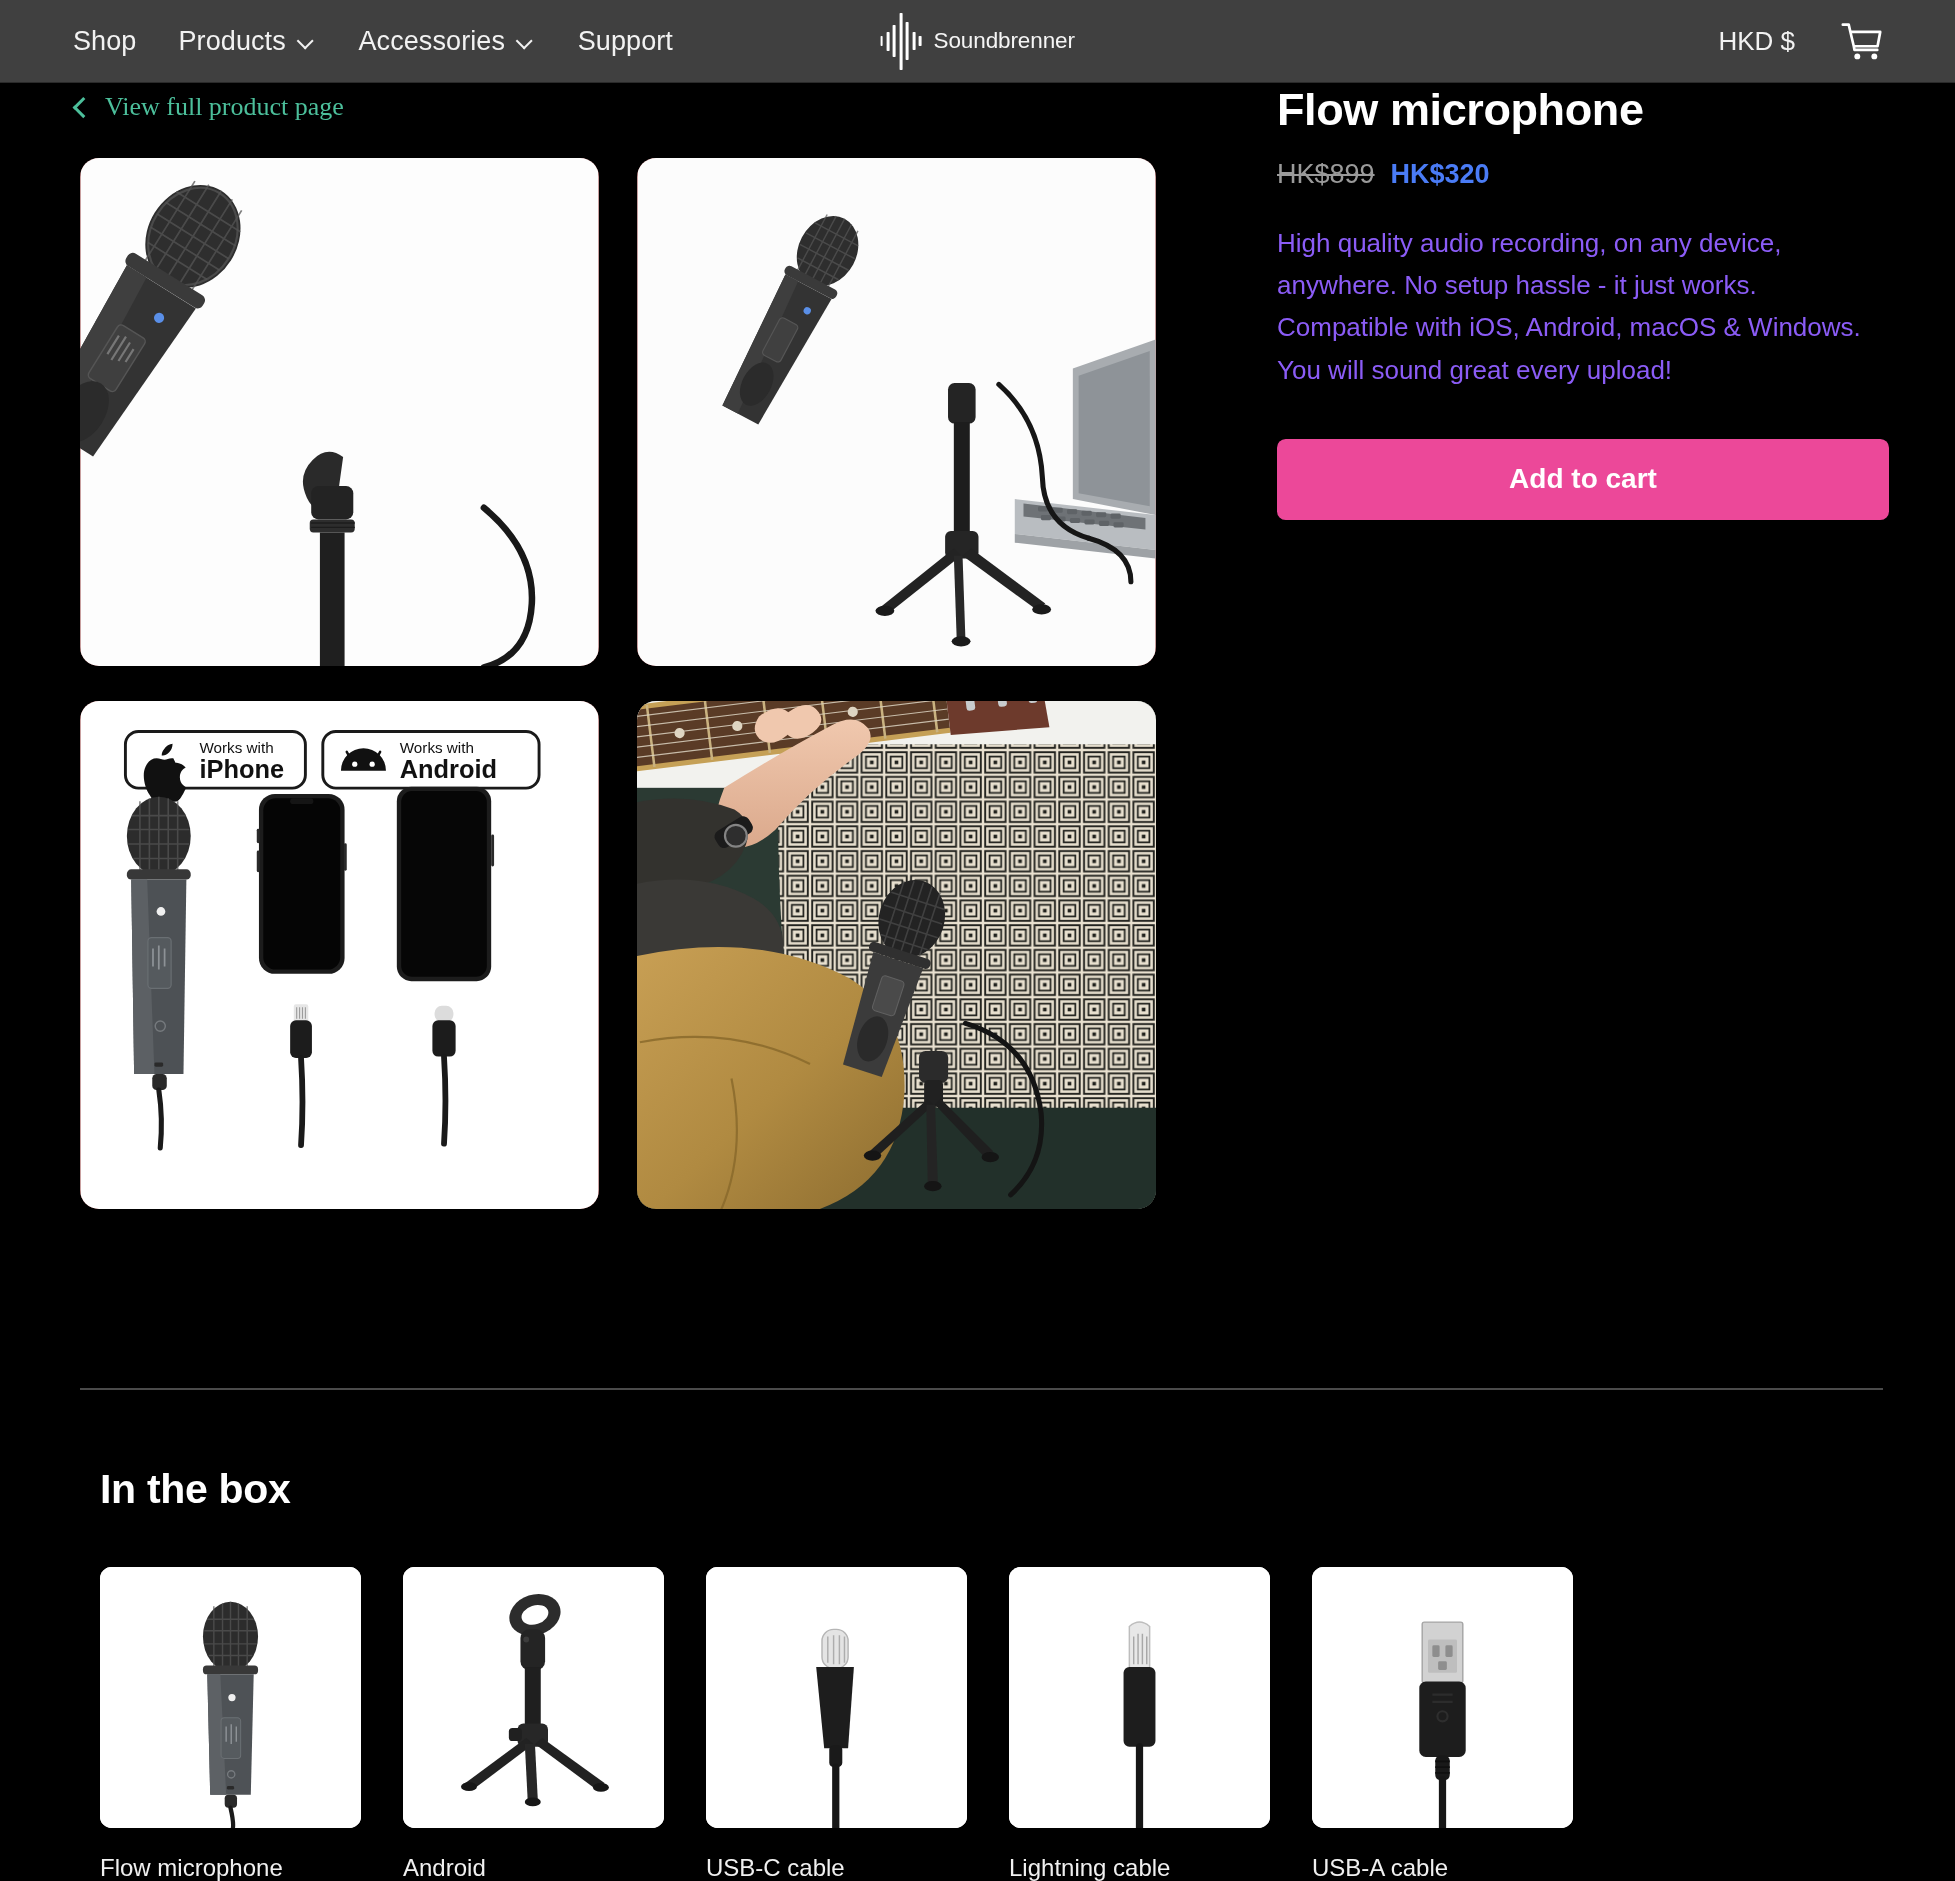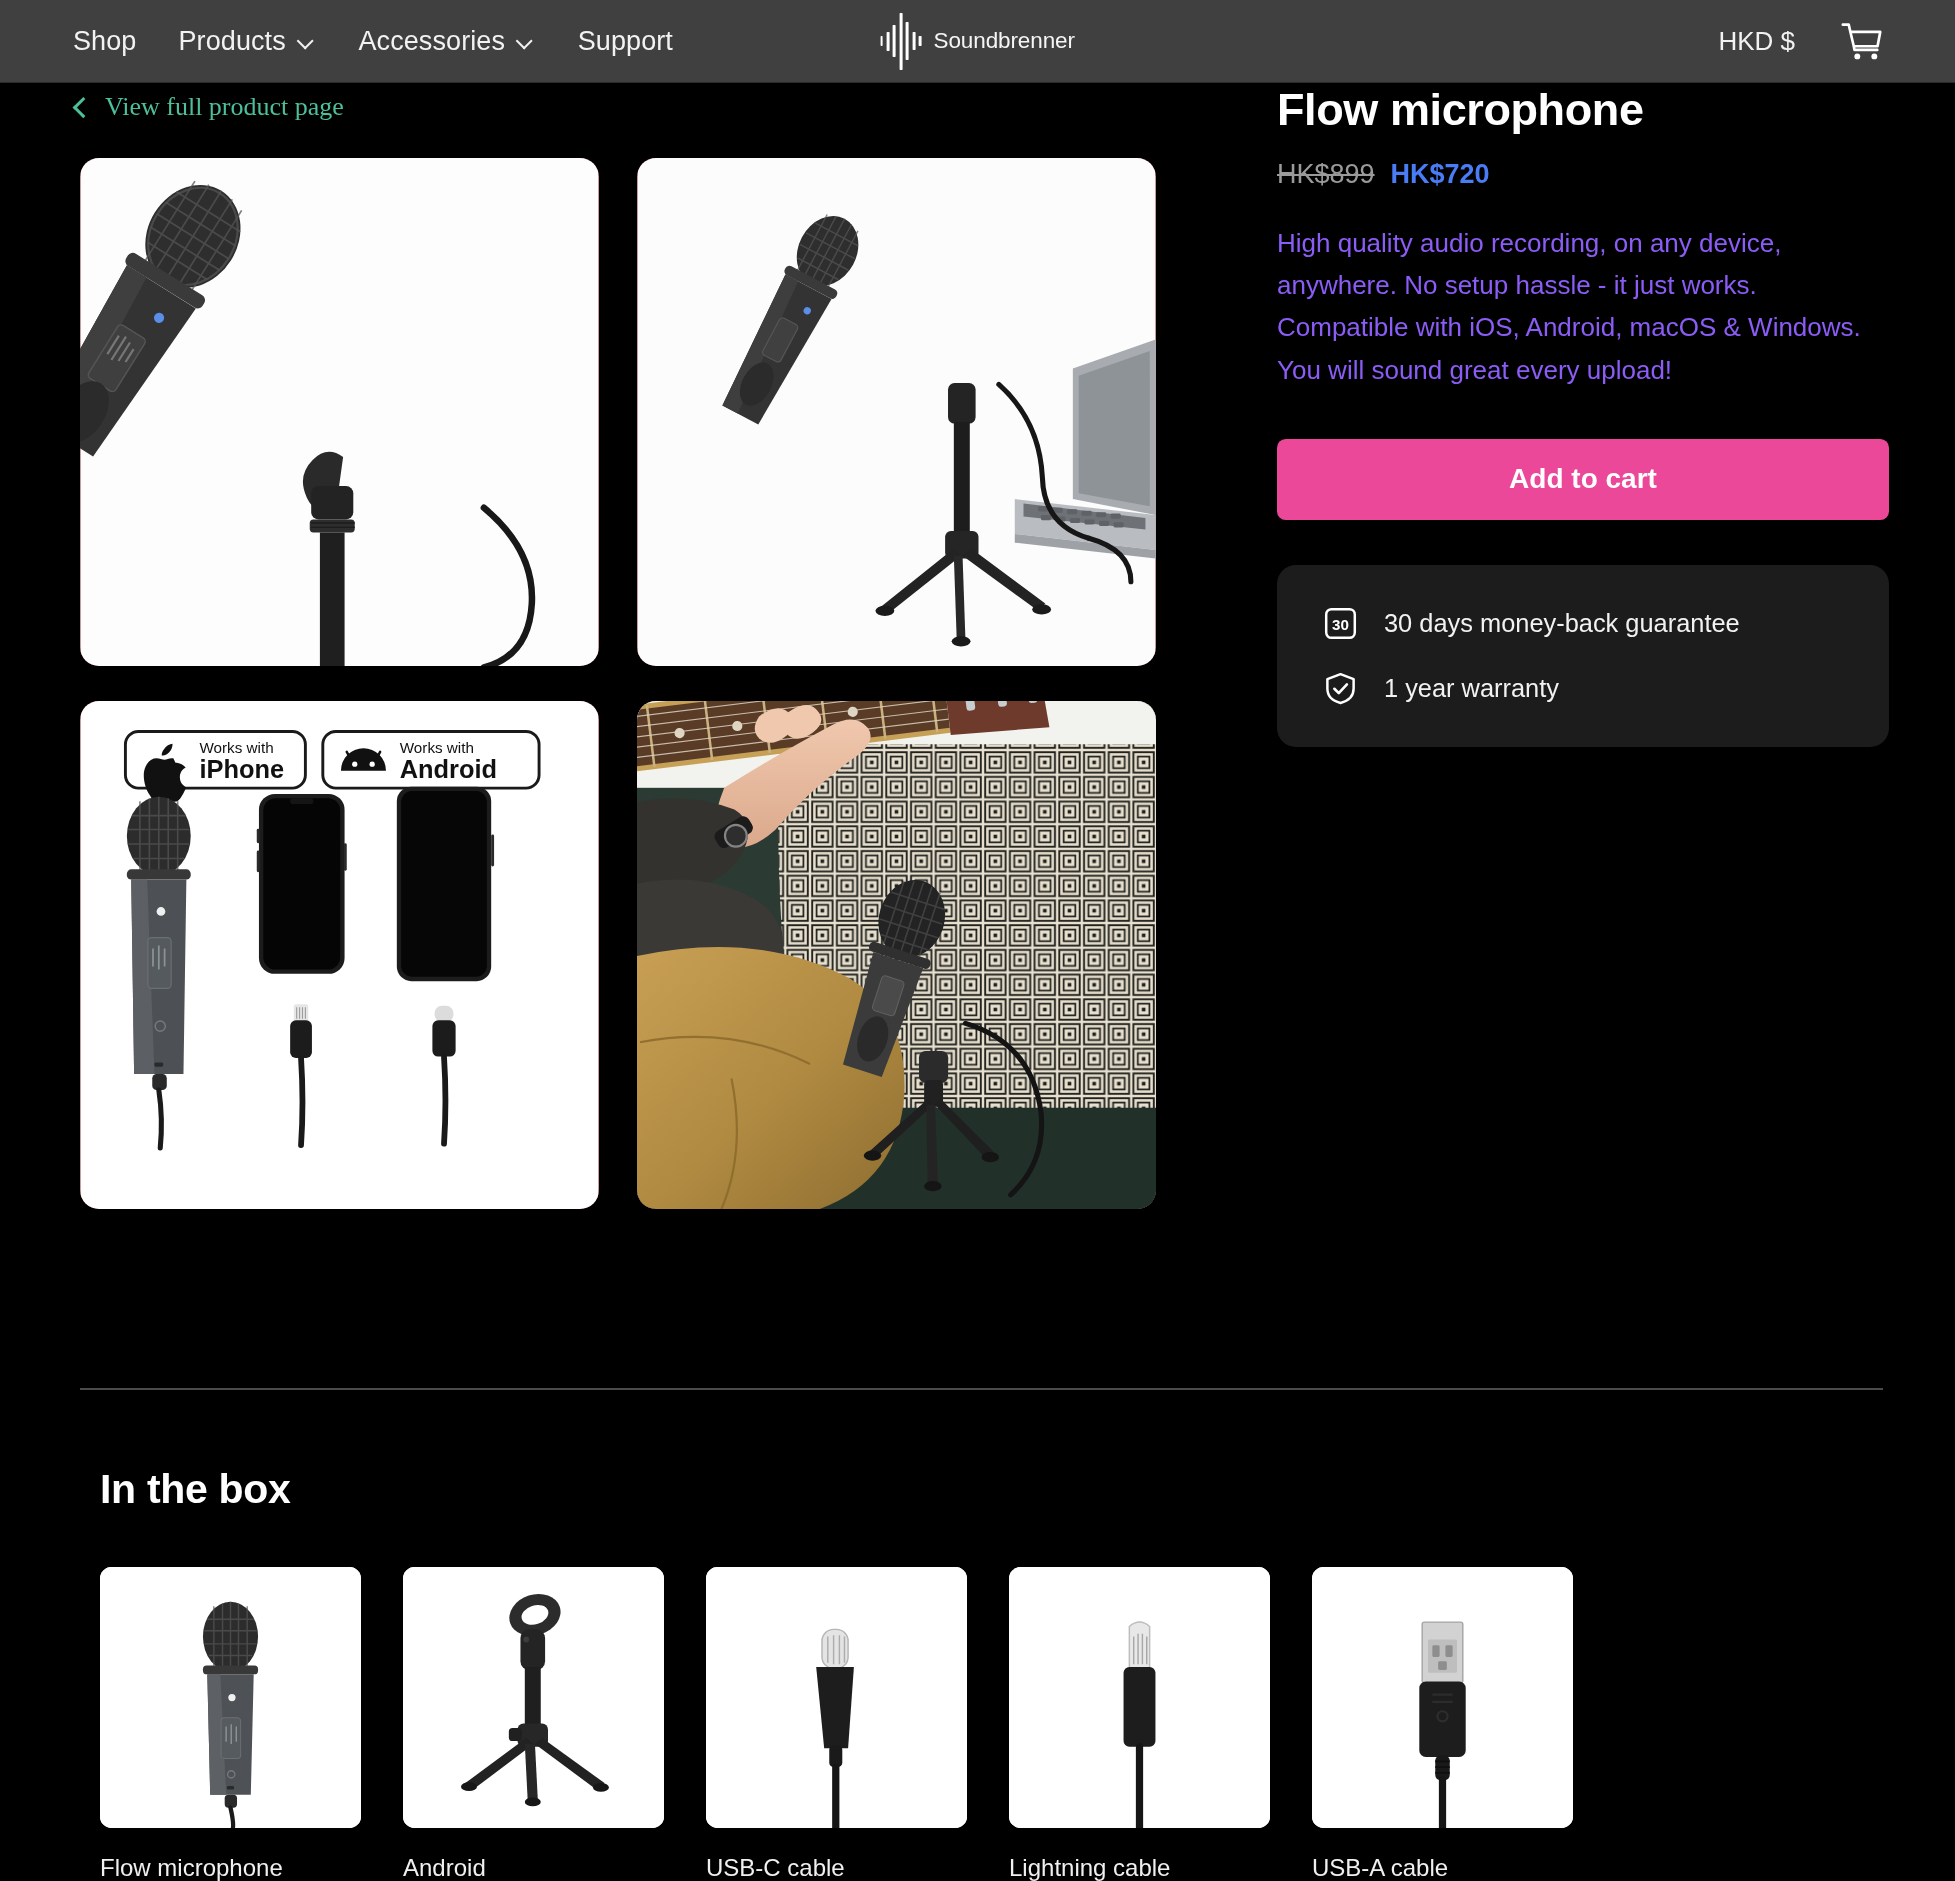--- a/index.html
+++ b/index.html
@@ -536,43 +536,27 @@
       </svg>
     </div>
   </div>
 </div>
 
 <div class="panel">
   <h1 class="p-title">Flow microphone</h1>
 
   <div class="p-prices">
     <span class="p-old">HK$899</span>
-    <span class="p-new">HK$720</span>
+    <span class="p-new">HK$320</span>
   </div>
 
   <p class="p-desc">High quality audio recording, on any device, anywhere. No setup hassle - it just works. Compatible with iOS, Android, macOS &amp; Windows. You will sound great every upload!</p>
 
   <button class="addcart">Add to cart</button>
 
-  <div class="guarantee">
-    <div class="g-item">
-      <svg class="g-ic" viewBox="0 0 24 24">
-        <rect x="2.2" y="2.2" width="19.6" height="19.6" rx="3.6" fill="none" stroke="#ffffff" stroke-width="1.7"></rect>
-        <text x="12" y="16.4" text-anchor="middle" font-family="Liberation Sans, sans-serif" font-size="10.4" font-weight="bold" fill="#ffffff">30</text>
-      </svg>
-      <span>30 days money-back guarantee</span>
-    </div>
-    <div class="g-item">
-      <svg class="g-ic" viewBox="0 0 24 24">
-        <path d="M12 2.2 L21 5.6 V12 c0 5.4 -3.8 8.6 -9 9.9 C6.8 20.6 3 17.4 3 12 V5.6 Z" fill="none" stroke="#ffffff" stroke-width="1.7" stroke-linejoin="round"></path>
-        <path d="M7.8 12.2 L10.8 15.2 L16.4 9.2" fill="none" stroke="#ffffff" stroke-width="1.8" stroke-linecap="round" stroke-linejoin="round"></path>
-      </svg>
-      <span>1 year warranty</span>
-    </div>
-  </div>
 </div>
 
 <div class="divider"></div>
 
 <div class="box-sec">
   <h2 class="box-title">In the box</h2>
   <div class="box-row">
 
     <div class="box-item">
       <div class="box-thumb">

